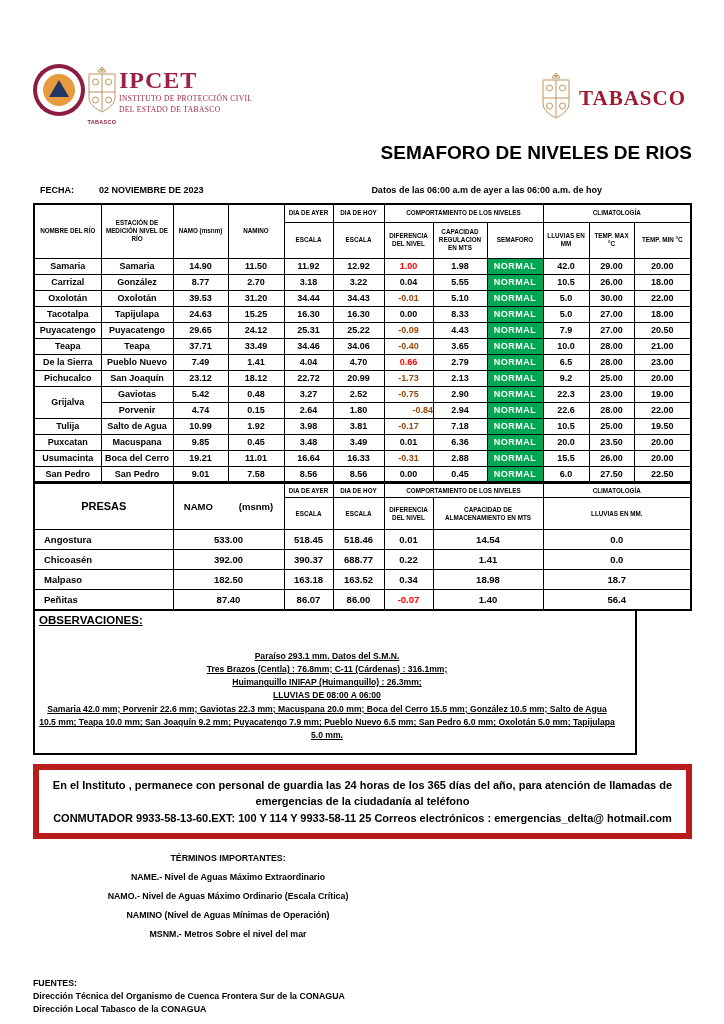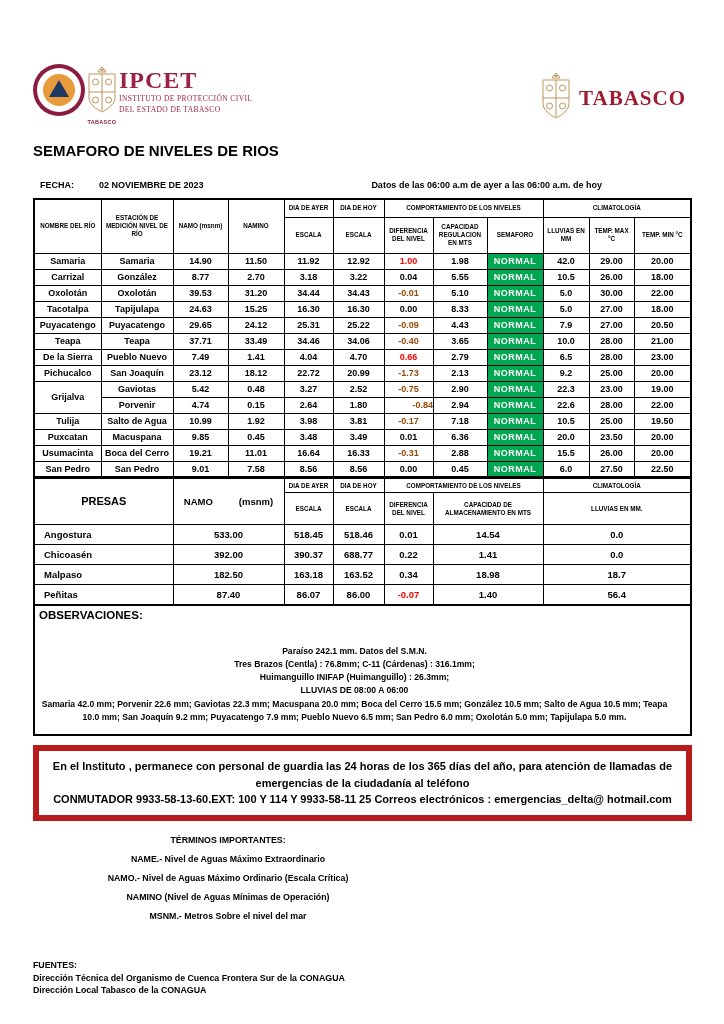--- a/index.html
+++ b/index.html
@@ -17,38 +17,38 @@
   .seal-core { position:absolute; inset:10px; border-radius:50%; background:#E89B3C; display:flex; align-items:center; justify-content:center; }
   .seal-tri { width:0; height:0; border-left:10px solid transparent; border-right:10px solid transparent; border-bottom:17px solid #1F3864; margin-top:-3px; }
   .crest { display:flex; flex-direction:column; align-items:center; margin-top:2px; }
   .crest-caption { font-size:5.5px; font-weight:bold; color:#8C1D40; margin-top:1px; letter-spacing:0.3px; }
   .ipcet-txt { margin-top:4px; font-family:"Liberation Serif", serif; }
   .ipcet-acronym { font-size:24px; font-weight:bold; color:#9B2242; line-height:1; letter-spacing:1px; }
   .ipcet-line { font-size:7.5px; color:#9B2242; letter-spacing:0.4px; margin-top:2px; }
   .hdr-right { display:flex; align-items:center; gap:6px; margin-top:8px; margin-right:6px; }
   .tabasco-wordmark { font-family:"Liberation Serif", serif; font-size:21px; font-weight:bold; color:#9E1B32; letter-spacing:1px; }
   
-  .title { text-align:left; font-size:15px; font-weight:bold; letter-spacing:0px; margin-top:6px; }
+  .title { text-align:right; font-size:19px; font-weight:bold; letter-spacing:0px; margin-top:6px; }
   .fecha-row { display:flex; margin-top:21px; font-weight:bold; font-size:9px; }
   .fecha-label { margin-left:7px; }
   .fecha-value { margin-left:25px; }
   .fecha-nota { margin-left:auto; margin-right:90px; }
   
   table { border-collapse:collapse; table-layout:fixed; width:659px; }
   .rtable { border:2px solid #000; margin-top:8px; }
   .ptable { border:2px solid #000; border-top:none; }
   th, td { border:1px solid #000; text-align:center; vertical-align:middle; font-weight:bold; padding:0 1px; overflow:hidden; }
   th { font-size:6.3px; line-height:1.25; }
   .rtable tbody td { font-size:9px; height:16px; }
   .sem { background:#00A651; color:#fff; font-size:7px; letter-spacing:0.5px; }
   .ptable tbody td { font-size:9.5px; height:20px; }
   .ptable .pname { text-align:left; padding-left:9px; }
   .namo-split { display:flex; justify-content:center; gap:26px; font-size:9.5px; }
   
-  .obs-box { width:659px; border:2px solid #000; border-top:none; padding:3px 20px 10px 4px; }
+  .obs-box { width:604px; border:2px solid #000; border-top:none; padding:3px 20px 10px 4px;text-decoration:underline; }
   .obs-heading { font-size:11.5px; font-weight:bold; }
   .obs-lines { margin-top:24px; text-align:center; font-size:8.6px; font-weight:bold; line-height:1.55; }
   .note-box { width:659px; border:6px solid #b91c1c; margin-top:9px; padding:7px 10px; text-align:center; font-size:11px; font-weight:bold; line-height:1.5; }
   
   .terminos { width:390px; margin-top:14px; text-align:center; font-size:8.8px; font-weight:bold; }
   .terminos .t-head { margin-bottom:9px; }
   .terminos .t-item { margin-bottom:9px; }
   .fuentes { margin-top:38px; font-size:8.8px; font-weight:bold; line-height:1.45; }
 </style>
 </head>
@@ -415,21 +415,21 @@
           <td style="color: rgb(255, 0, 0);">-0.07</td>
           <td>1.40</td>
           <td>56.4</td>
       </tr>
     </tbody>
   </table>
 
   <div class="obs-box">
     <div class="obs-heading">OBSERVACIONES:</div>
     <div class="obs-lines">
-      <div>Paraíso 242.1 mm. Datos del S.M.N.</div>
+      <div>Paraíso 293.1 mm. Datos del S.M.N.</div>
       <div>Tres Brazos (Centla) : 76.8mm; C-11 (Cárdenas) : 316.1mm;</div>
       <div>Huimanguillo INIFAP (Huimanguillo) : 26.3mm;</div>
       <div>LLUVIAS DE 08:00 A 06:00</div>
       <div>Samaria 42.0 mm; Porvenir 22.6 mm; Gaviotas 22.3 mm; Macuspana 20.0 mm; Boca del Cerro 15.5 mm; González 10.5 mm; Salto de Agua 10.5 mm; Teapa 10.0 mm; San Joaquín 9.2 mm; Puyacatengo 7.9 mm; Pueblo Nuevo 6.5 mm; San Pedro 6.0 mm; Oxolotán 5.0 mm; Tapijulapa 5.0 mm.</div>
     </div>
   </div>
 
   <div class="note-box">
     <div>En el Instituto , permanece con personal de guardia las 24 horas de los 365 días del año, para atención de llamadas de emergencias de la ciudadanía al teléfono</div>
     <div>CONMUTADOR  9933-58-13-60.EXT: 100 Y 114  Y 9933-58-11 25    Correos electrónicos : emergencias_delta@ hotmail.com</div>

